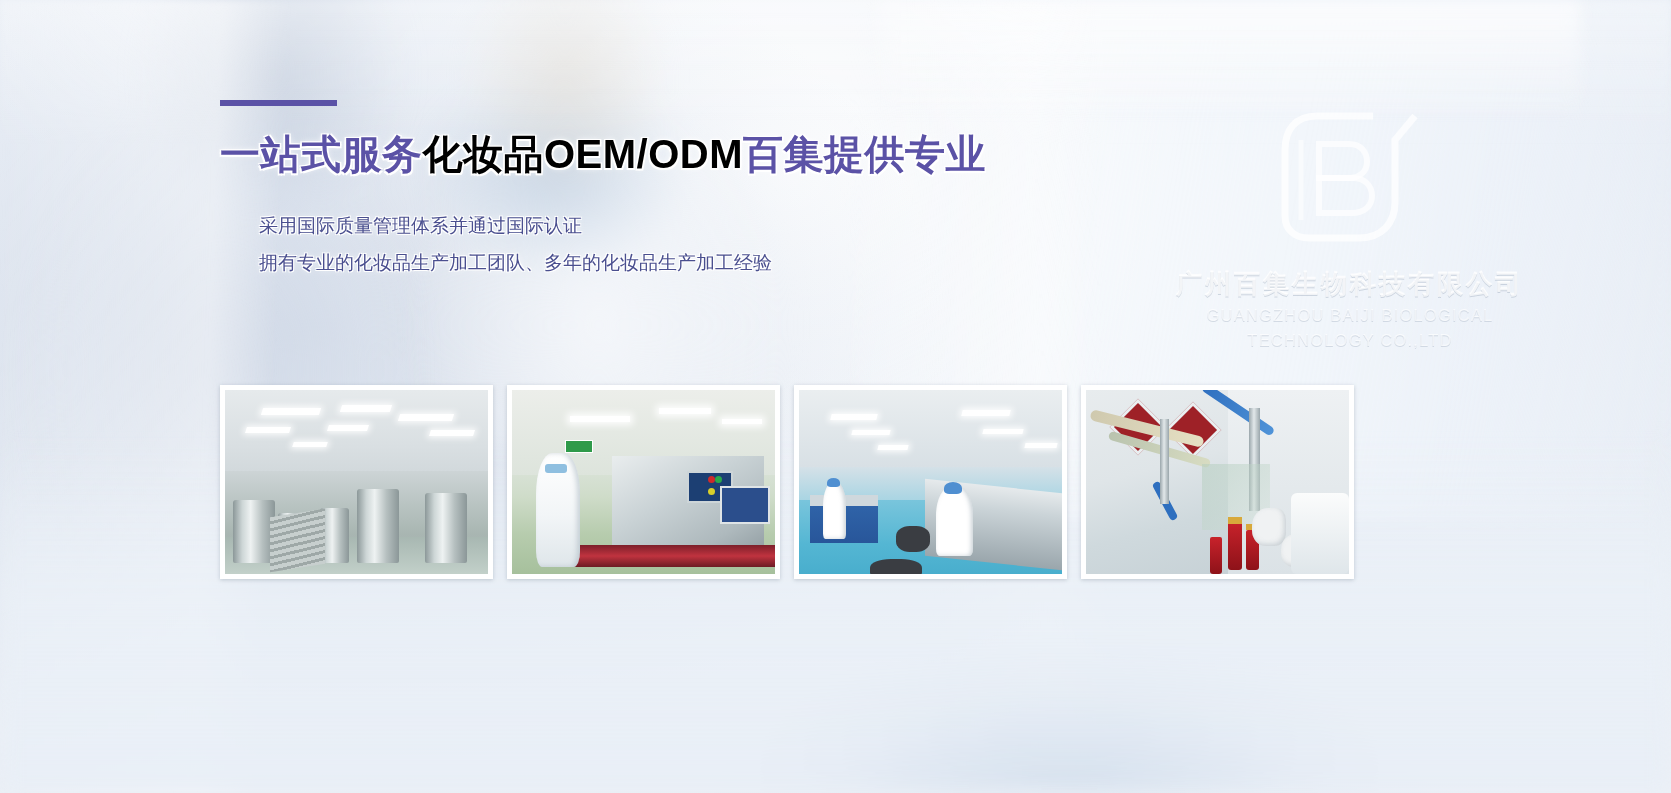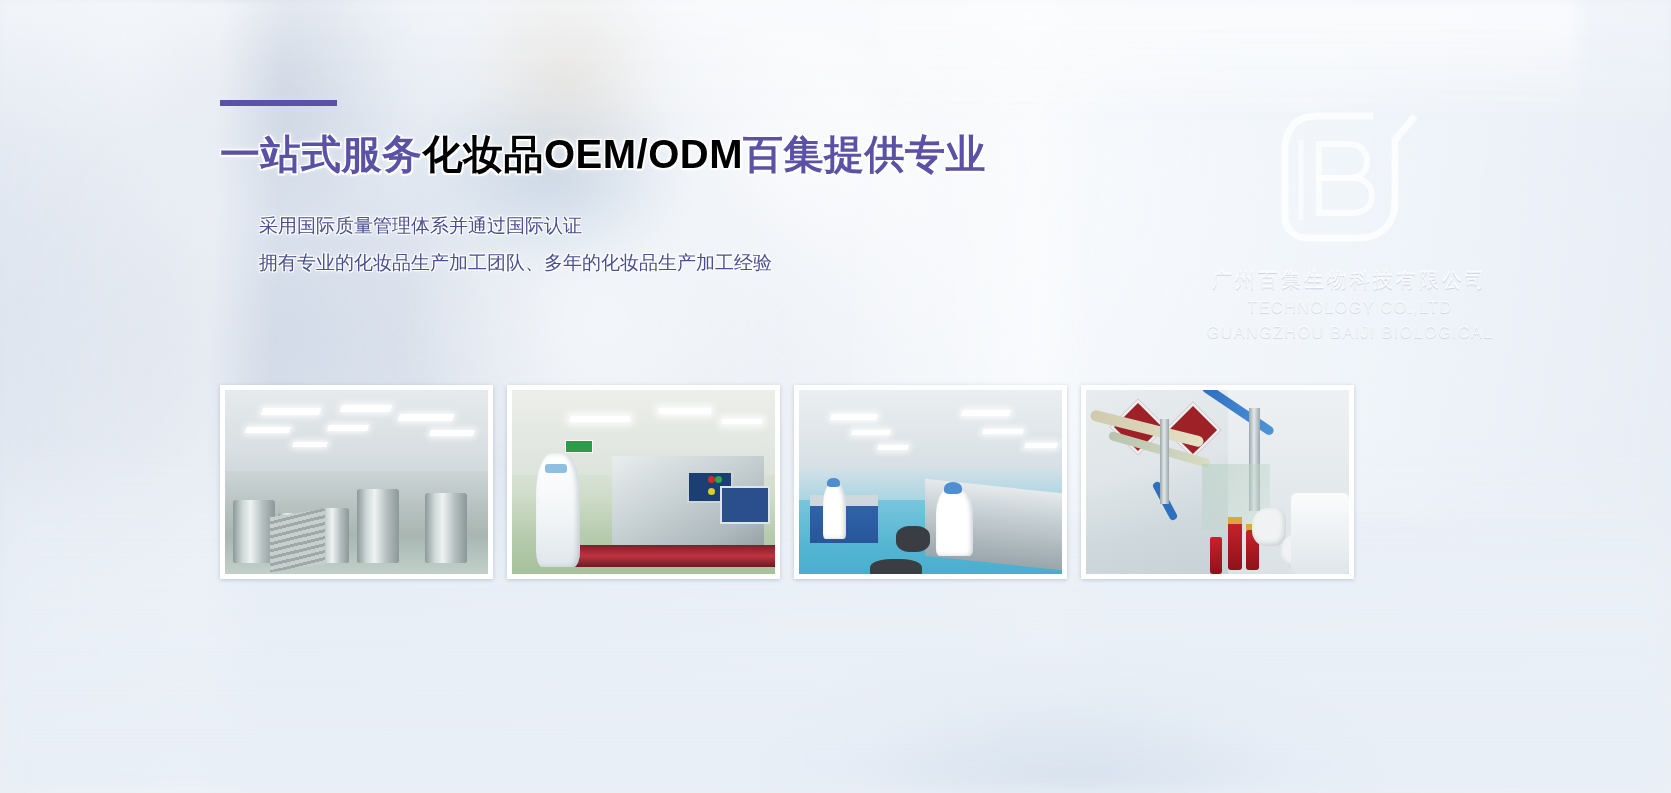--- a/index.html
+++ b/index.html
@@ -93,26 +93,27 @@
     user-select: none;
   }
   .wm-mark {
     width: 190px;
     height: 150px;
     margin: 0 auto 18px auto;
     position: relative;
   }
   .wm-mark svg { display: block; width: 100%; height: 100%; }
   .wm-cn {
-    font-size: 20px;
+    font-size: 26px;
     letter-spacing: 3px;
     color: rgba(255,255,255,0.72);
     text-shadow: 0 1px 0 rgba(160,172,190,0.45), 0 -1px 0 rgba(255,255,255,0.7);
     white-space: nowrap;
     line-height: 1.25;
+    font-weight: bold;
   }
   .wm-en {
     font-size: 16.5px;
     letter-spacing: 1.2px;
     color: rgba(255,255,255,0.66);
     text-shadow: 0 1px 0 rgba(166,178,196,0.40);
     line-height: 1.35;
     margin-top: 3px;
   }
 
@@ -282,22 +283,22 @@
         <g fill="none" stroke="rgba(255,255,255,0.70)" stroke-width="6">
           <path d="M64 44 L94 44 C106 44 112 52 112 62 C112 72 104 78 94 78
                    L64 78 L64 44 Z"></path>
           <path d="M64 78 L98 78 C110 78 117 86 117 96 C117 107 108 113 97 113
                    L64 113 L64 78 Z"></path>
         </g>
         <path d="M46 40 L46 120" stroke="rgba(255,255,255,0.55)" stroke-width="5" fill="none"></path>
       </svg>
     </div>
     <div class="wm-cn">广州百集生物科技有限公司</div>
+    <div class="wm-en">GUANGZHOU BAIJI BIOLOGICAL</div>
     <div class="wm-en">TECHNOLOGY CO.,LTD</div>
-    <div class="wm-en">GUANGZHOU BAIJI BIOLOGICAL</div>
   </div>
 
   <div class="copy">
 
     <div class="accent-bar"></div>
 
     <h1 class="headline"><span class="seg-purple">一站式服务</span><span class="seg-gold">化妆品OEM/ODM</span><span class="seg-purple">百集提供专业</span></h1>
 
 
     <div class="bullets">

